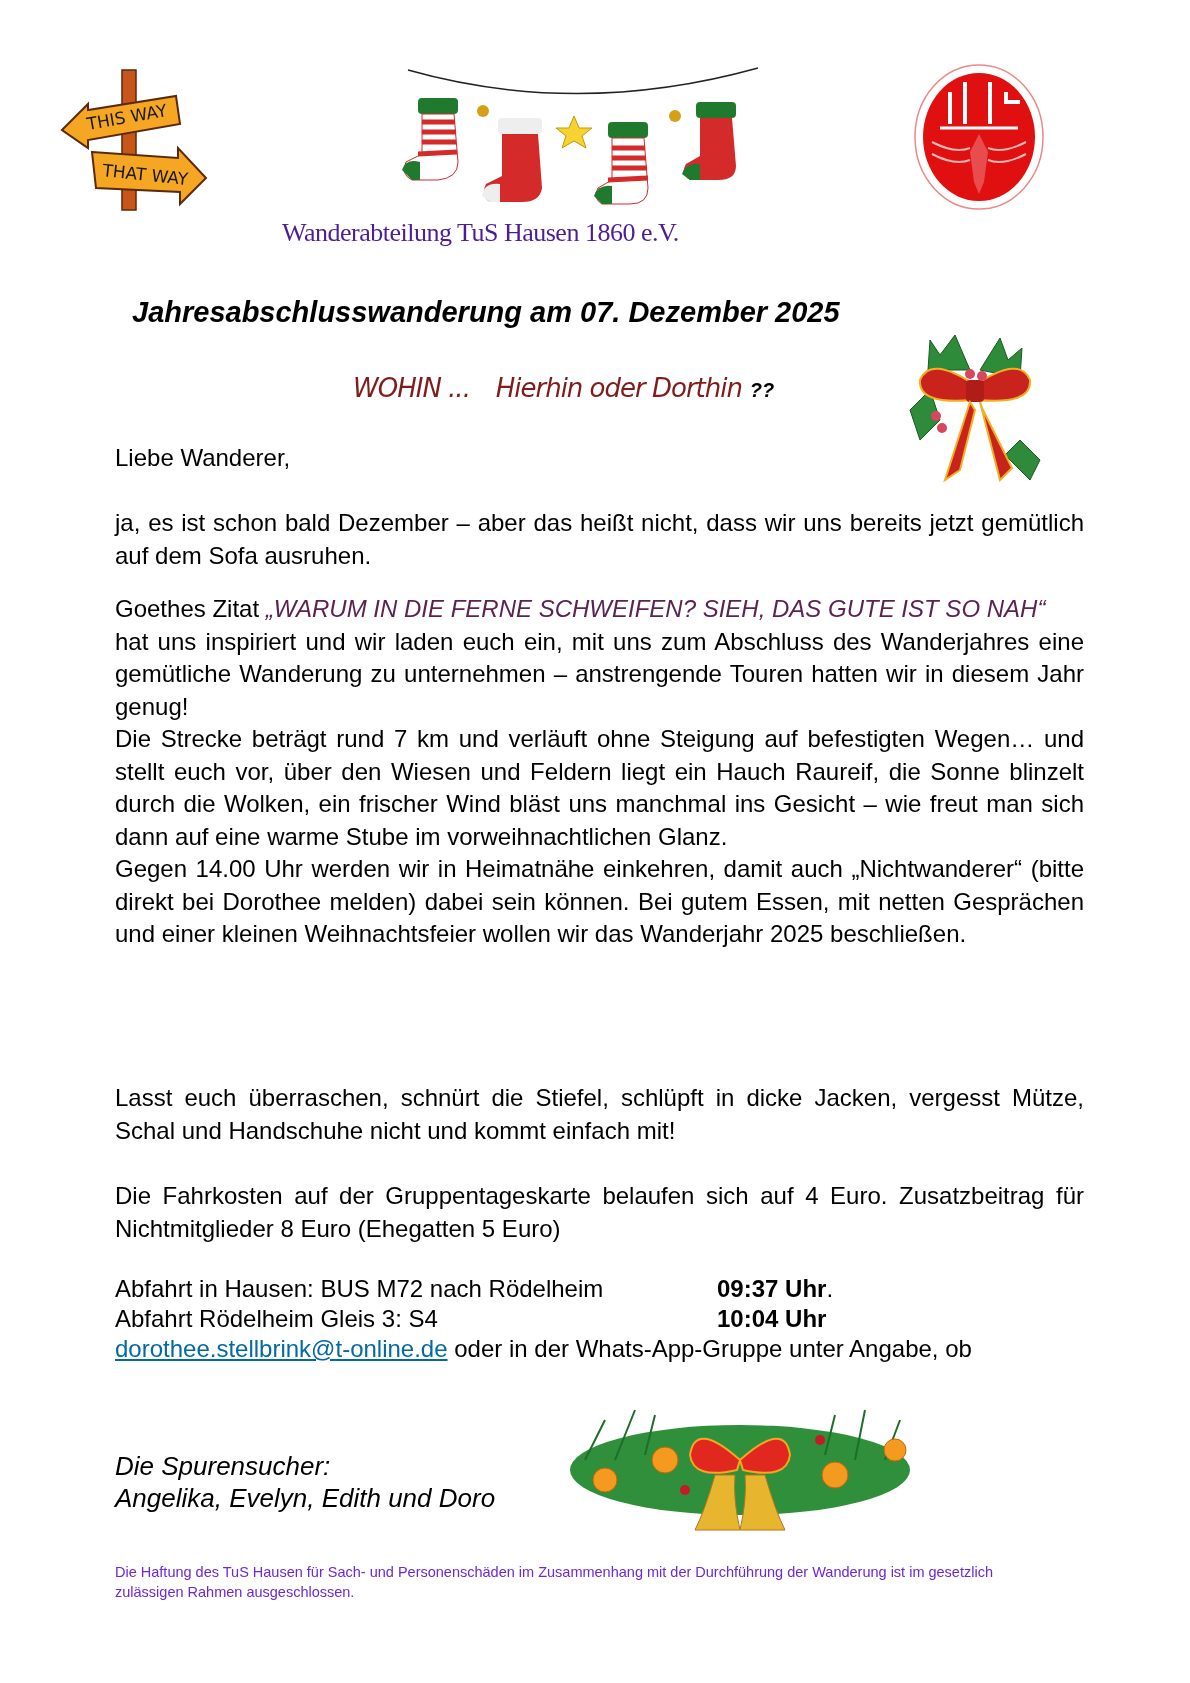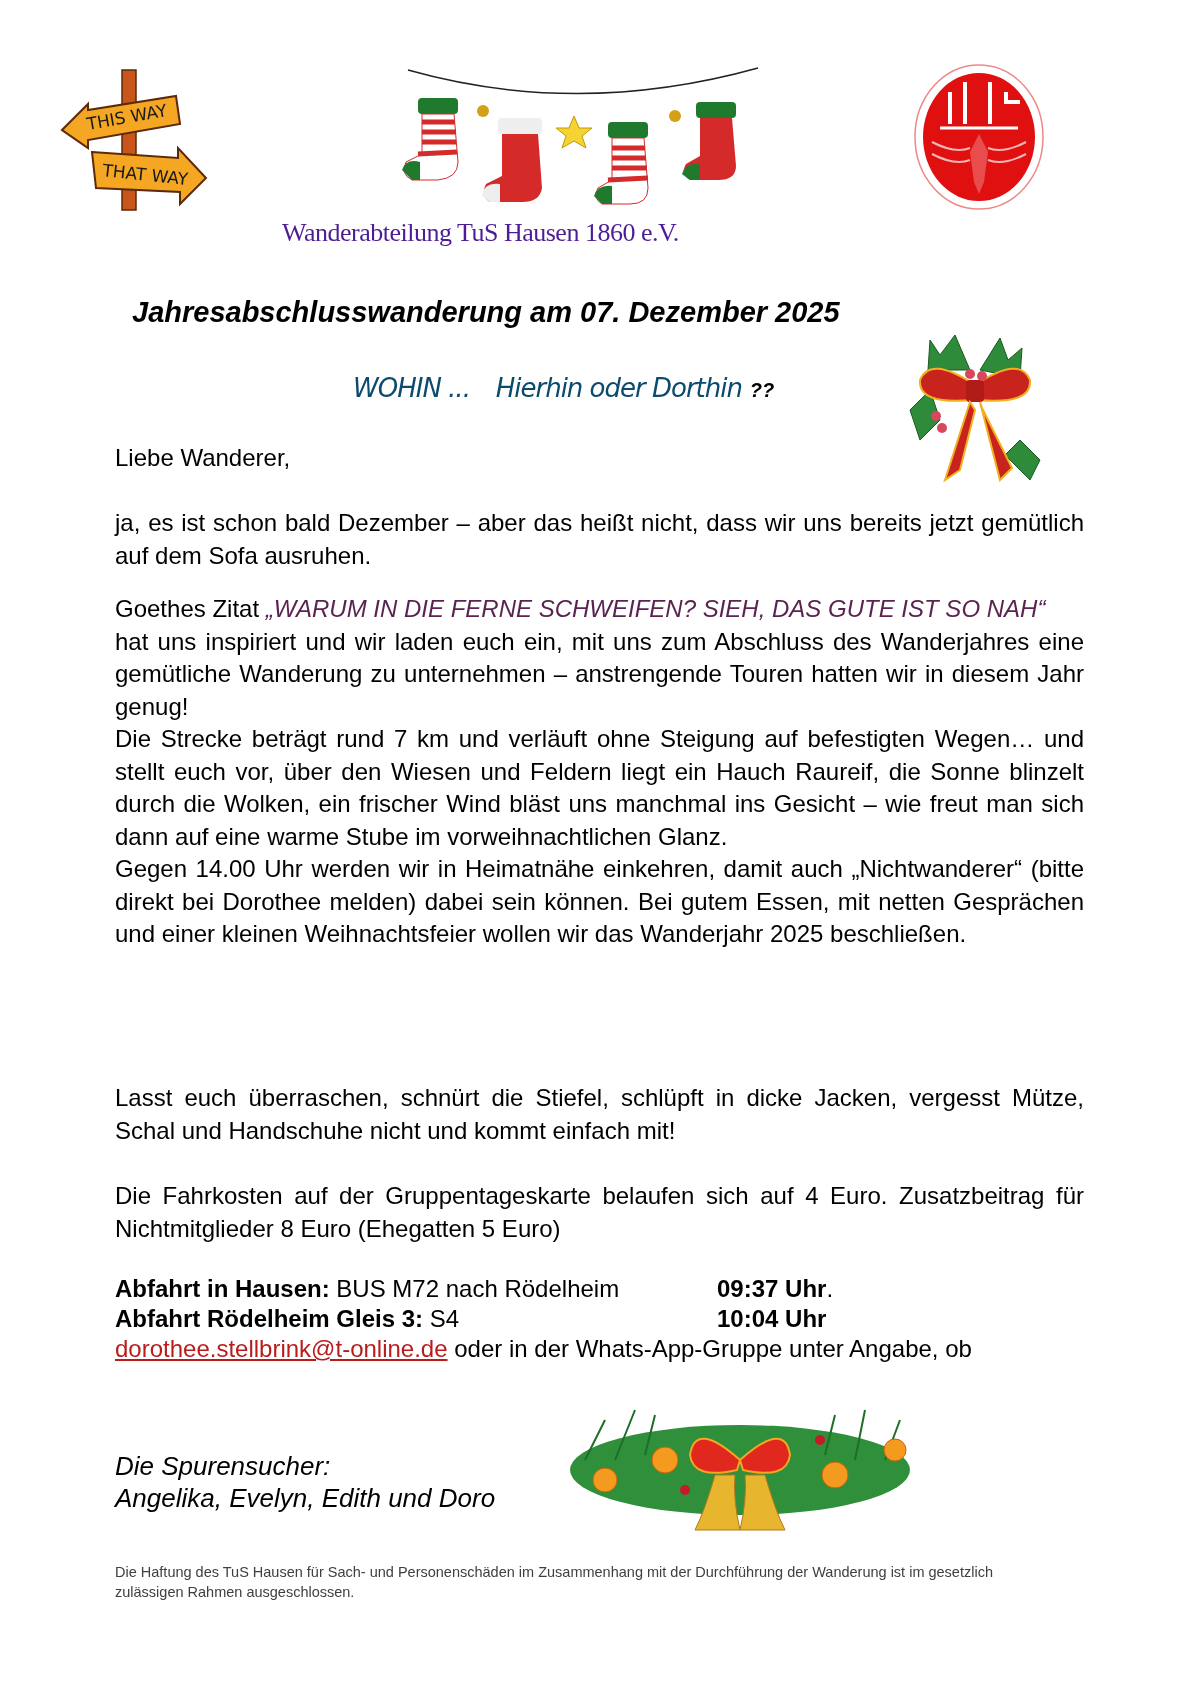--- a/index.html
+++ b/index.html
@@ -12,47 +12,47 @@
   #stockings { left: 398px; top: 58px; width: 370px; height: 150px; }
   #logo { left: 910px; top: 62px; width: 138px; height: 150px; }
 
   #club-title { left: 282px; top: 218px; font-family: Liberation Serif, serif;
     font-size: 26px; color: #4c1d95; letter-spacing: -0.5px; white-space: nowrap; }
 
   #event-title { left: 132px; top: 296px; font-size: 29px; font-weight: bold; font-style: italic;
     white-space: nowrap; }
 
   #where-line { left: 353px; top: 372px; font-size: 28px; font-style: italic; white-space: nowrap; }
-  #where-line .green { color: #0c4a6e; font-family: "DejaVu Sans", sans-serif; font-size: 26px; letter-spacing: -1px; }
+  #where-line .green { color: #7f1d1d; font-family: "DejaVu Sans", sans-serif; font-size: 26px; letter-spacing: -1px; }
   #where-line .qm { color: #000; font-size: 20px; font-weight: bold; }
 
   #bow { left: 900px; top: 330px; width: 150px; height: 160px; }
 
   .body-text { position: absolute; left: 115px; width: 969px; font-size: 24px; line-height: 32.5px; text-align: justify; }
   .body-text p { margin: 0; }
   .body-text .last { text-align-last: left; }
   .quote { color: #5a2350; font-style: italic; }
 
   #greeting { top: 442px; }
   #para1 { top: 507px; }
   #para2 { top: 593px; }
   #para3 { top: 1082px; }
   #para4 { top: 1180px; }
 
   #departures { position: absolute; left: 115px; top: 1274px; font-size: 24px; line-height: 30px; }
   #departures .row { position: relative; height: 30px; white-space: nowrap; }
   #departures .time { position: absolute; left: 602px; top: 0; font-weight: bold; }
-  #departures b { font-weight: bold; margin-top: 24px; }
-  #departures a { color: #b91c1c; text-decoration: underline; }
+  #departures b { font-weight: normal; margin-top: 24px; }
+  #departures a { color: #0369a1; text-decoration: underline; }
 
   #signature { left: 115px; top: 1450px; font-size: 26px; font-style: italic; line-height: 32px; }
 
   #garland { left: 565px; top: 1400px; width: 350px; height: 155px; }
 
-  #disclaimer { left: 115px; top: 1562px; width: 930px; font-size: 14.5px; line-height: 20px; color: #404040; }
+  #disclaimer { left: 115px; top: 1562px; width: 930px; font-size: 14.5px; line-height: 20px; color: #6d28d9; }
 </style>
 </head>
 <body>
 
 <svg id="signpost" class="abs" viewBox="0 0 150 146">
   <rect x="64" y="4" width="14" height="140" fill="#c8561a" stroke="#5a2a0a" stroke-width="1.5"></rect>
   <path d="M4 64 L30 38 L30 44 L118 30 L122 58 L30 74 L30 82 Z" fill="#f5a623" stroke="#5a2a0a" stroke-width="2"></path>
   <path d="M34 86 L120 92 L120 82 L148 112 L122 138 L122 126 L38 122 Z" fill="#f5a623" stroke="#5a2a0a" stroke-width="2"></path>
   <text x="30" y="64" font-family="DejaVu Sans, sans-serif" font-size="17" transform="rotate(-10 30 64)" fill="#1a1a1a">THIS WAY</text>
   <text x="44" y="110" font-family="DejaVu Sans, sans-serif" font-size="17" transform="rotate(6 44 110)" fill="#1a1a1a">THAT WAY</text>

